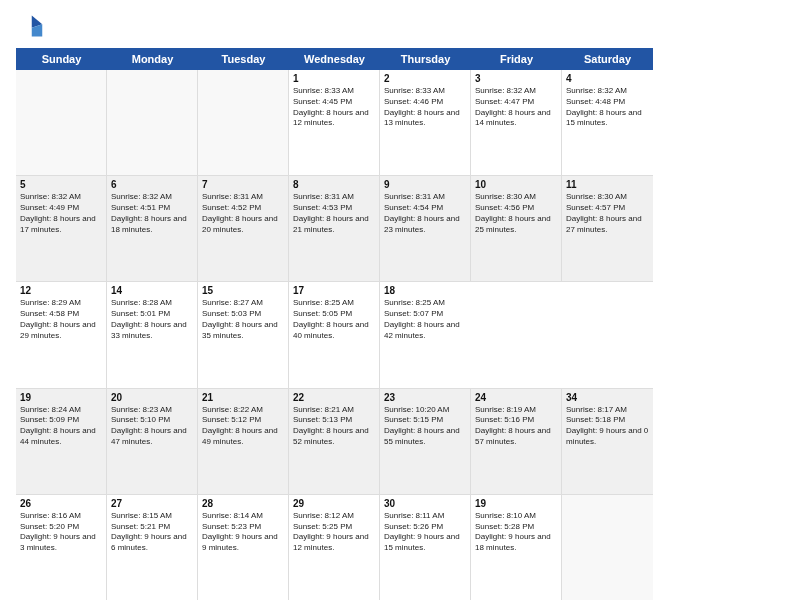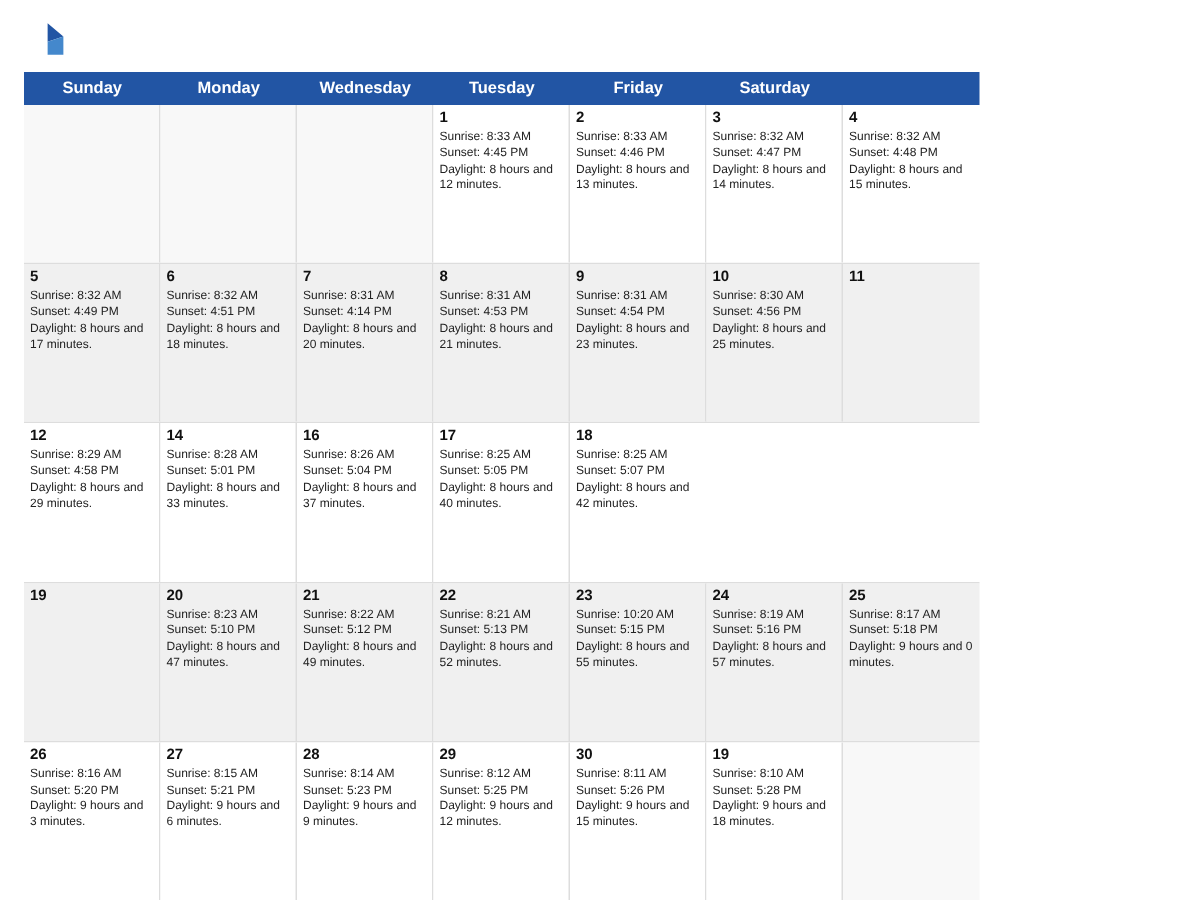--- a/index.html
+++ b/index.html
@@ -133,22 +133,23 @@
     <div class="title-block">
       <div class="month-title"></div>
       <div class="location"></div>
     </div>
   </div>
 
   <div class="calendar">
     <div class="cal-header">
     <div class="cal-header-cell">Sunday</div>
         <div class="cal-header-cell">Monday</div>
+        <div class="cal-header-cell">Tuesday</div>
         <div class="cal-header-cell">Wednesday</div>
-        <div class="cal-header-cell">Tuesday</div>
+        <div class="cal-header-cell">Thursday</div>
         <div class="cal-header-cell">Friday</div>
         <div class="cal-header-cell">Saturday</div>
       </div>
     <div class="cal-body">
     <div class="cal-row">
           <div class="cal-cell empty"></div>
           <div class="cal-cell empty"></div>
           <div class="cal-cell empty"></div>
           <div class="cal-cell">
             <div class="day-num">1</div>
@@ -190,21 +191,21 @@
           <div class="cal-cell shaded">
             <div class="day-num">6</div>
             <div class="cell-text">Sunrise: 8:32 AM
 Sunset: 4:51 PM
 Daylight: 8 hours
 and 18 minutes.</div>
           </div>
           <div class="cal-cell shaded">
             <div class="day-num">7</div>
             <div class="cell-text">Sunrise: 8:31 AM
-Sunset: 4:14 PM
+Sunset: 4:52 PM
 Daylight: 8 hours
 and 20 minutes.</div>
           </div>
           <div class="cal-cell shaded">
             <div class="day-num">8</div>
             <div class="cell-text">Sunrise: 8:31 AM
 Sunset: 4:53 PM
 Daylight: 8 hours
 and 21 minutes.</div>
           </div>
@@ -217,62 +218,70 @@
           </div>
           <div class="cal-cell shaded">
             <div class="day-num">10</div>
             <div class="cell-text">Sunrise: 8:30 AM
 Sunset: 4:56 PM
 Daylight: 8 hours
 and 25 minutes.</div>
           </div>
           <div class="cal-cell shaded">
             <div class="day-num">11</div>
+            <div class="cell-text">Sunrise: 8:30 AM
+Sunset: 4:57 PM
+Daylight: 8 hours
+and 27 minutes.</div>
           </div>
         </div>
         <div class="cal-row">
           <div class="cal-cell">
             <div class="day-num">12</div>
             <div class="cell-text">Sunrise: 8:29 AM
 Sunset: 4:58 PM
 Daylight: 8 hours
 and 29 minutes.</div>
           </div>
           <div class="cal-cell">
             <div class="day-num">14</div>
             <div class="cell-text">Sunrise: 8:28 AM
 Sunset: 5:01 PM
 Daylight: 8 hours
 and 33 minutes.</div>
           </div>
           <div class="cal-cell">
-            <div class="day-num">16</div>
-            <div class="cell-text">Sunrise: 8:26 AM
-Sunset: 5:04 PM
-Daylight: 8 hours
-and 37 minutes.</div>
+            <div class="day-num">15</div>
+            <div class="cell-text">Sunrise: 8:27 AM
+Sunset: 5:03 PM
+Daylight: 8 hours
+and 35 minutes.</div>
           </div>
           <div class="cal-cell">
             <div class="day-num">17</div>
             <div class="cell-text">Sunrise: 8:25 AM
 Sunset: 5:05 PM
 Daylight: 8 hours
 and 40 minutes.</div>
           </div>
           <div class="cal-cell">
             <div class="day-num">18</div>
             <div class="cell-text">Sunrise: 8:25 AM
 Sunset: 5:07 PM
 Daylight: 8 hours
 and 42 minutes.</div>
           </div>
         </div>
         <div class="cal-row">
           <div class="cal-cell shaded">
             <div class="day-num">19</div>
+            <div class="cell-text">Sunrise: 8:24 AM
+Sunset: 5:09 PM
+Daylight: 8 hours
+and 44 minutes.</div>
           </div>
           <div class="cal-cell shaded">
             <div class="day-num">20</div>
             <div class="cell-text">Sunrise: 8:23 AM
 Sunset: 5:10 PM
 Daylight: 8 hours
 and 47 minutes.</div>
           </div>
           <div class="cal-cell shaded">
             <div class="day-num">21</div>
@@ -296,21 +305,21 @@
 and 55 minutes.</div>
           </div>
           <div class="cal-cell shaded">
             <div class="day-num">24</div>
             <div class="cell-text">Sunrise: 8:19 AM
 Sunset: 5:16 PM
 Daylight: 8 hours
 and 57 minutes.</div>
           </div>
           <div class="cal-cell shaded">
-            <div class="day-num">25</div>
+            <div class="day-num">34</div>
             <div class="cell-text">Sunrise: 8:17 AM
 Sunset: 5:18 PM
 Daylight: 9 hours
 and 0 minutes.</div>
           </div>
         </div>
         <div class="cal-row">
           <div class="cal-cell">
             <div class="day-num">26</div>
             <div class="cell-text">Sunrise: 8:16 AM

